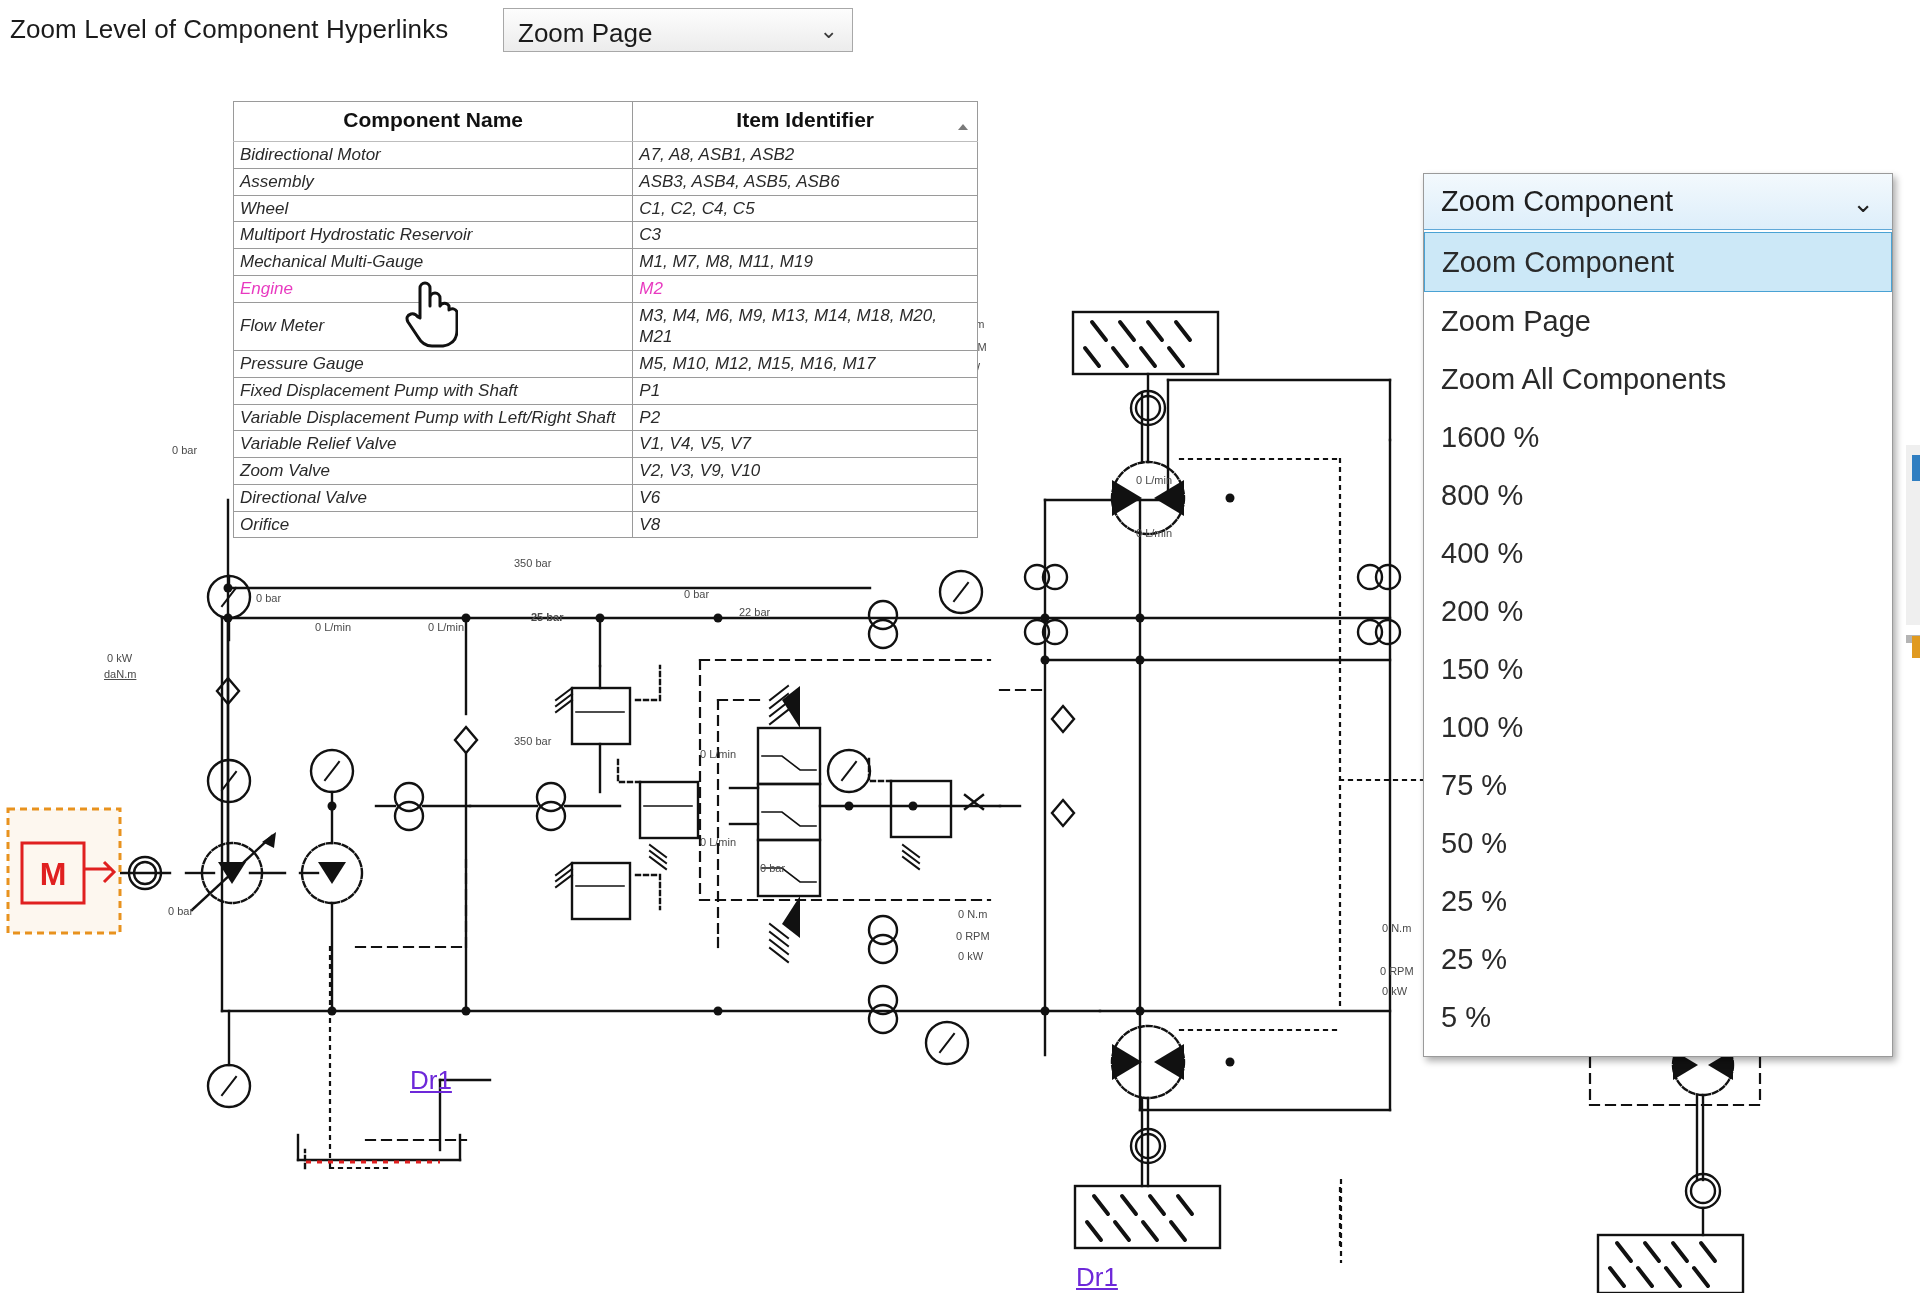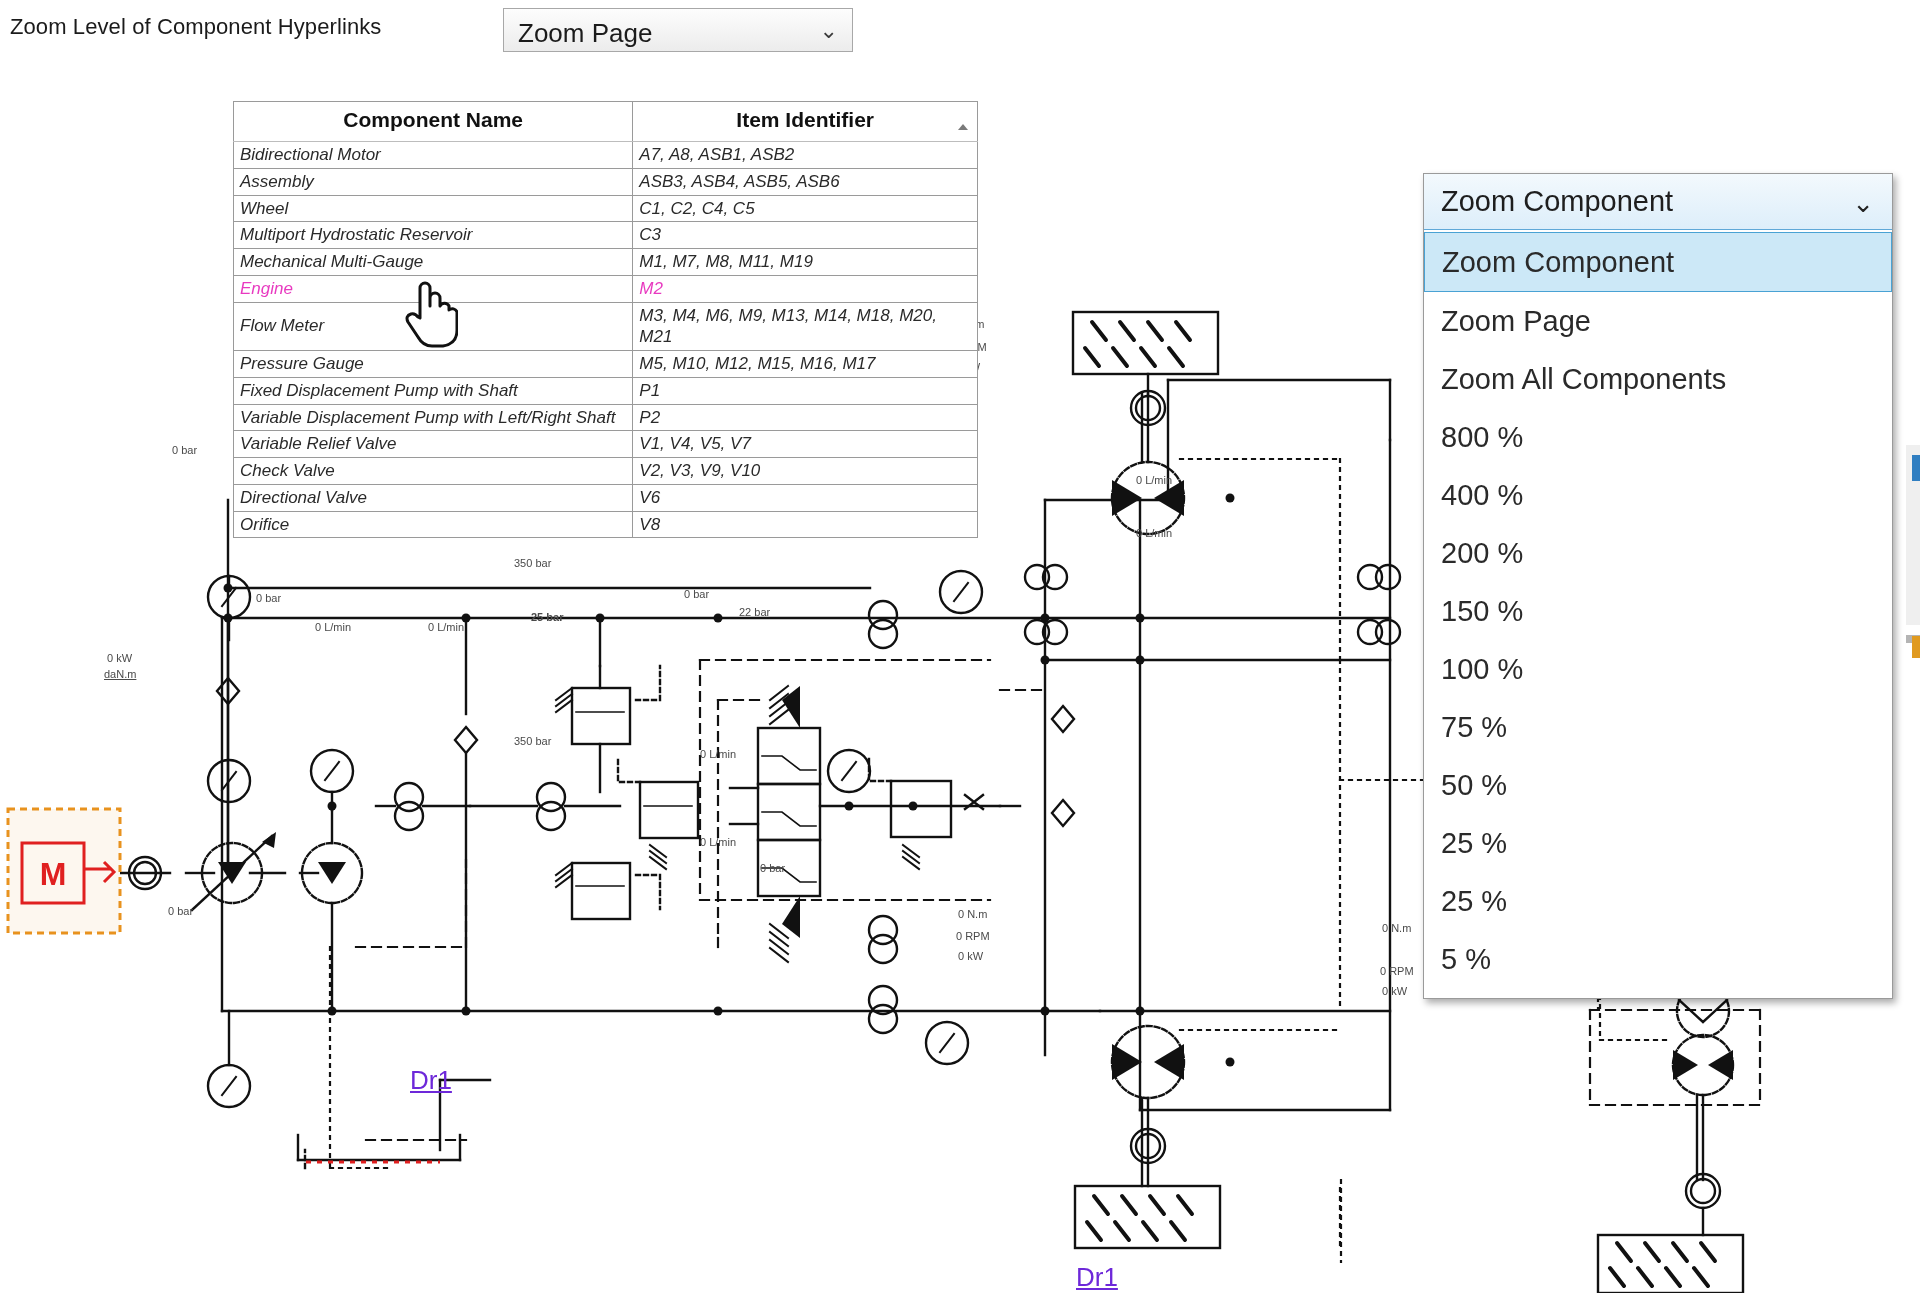--- a/index.html
+++ b/index.html
@@ -3,21 +3,21 @@
 <meta charset="utf-8">
 <style>
   html,body{margin:0;padding:0;}
   body{
     width:1920px;height:1293px;background:#ffffff;
     font-family:"Liberation Sans", sans-serif;
     overflow:hidden;position:relative;
   }
   
   #topbar{position:absolute;left:0;top:0;width:1920px;height:62px;}
-  #zoom-label{position:absolute;left:10px;top:14px;font-size:22px;color:#1b1b1b;letter-spacing:.1px;}
+  #zoom-label{position:absolute;left:10px;top:14px;font-size:26px;color:#1b1b1b;letter-spacing:.1px;}
   #zoom-select-wrap{position:absolute;left:503px;top:8px;width:350px;height:44px;
       background:linear-gradient(#fdfdfd,#ececec);border:1px solid #a8a8a8;box-sizing:border-box;}
   #zoom-select-value{position:absolute;left:14px;top:9px;font-size:26px;color:#1b1b1b;}
   #zoom-select-arrow{position:absolute;right:14px;top:10px;font-size:22px;color:#3a3a3a;line-height:24px;}
   
   #comp-table{position:absolute;left:233px;top:101px;width:745px;border:1px solid #9a9a9a;
       border-collapse:collapse;background:#fff;box-sizing:border-box;}
   #comp-table td,#comp-table th{border:1px solid #9a9a9a;color:#2a2a2a;}
   #comp-table thead th{font-size:21px;font-weight:bold;color:#111;padding:6px 4px 9px;
       border-bottom:1px solid #bdbdbd;background:#fff;position:relative;}
@@ -419,21 +419,21 @@
       </tr>
       <tr>
         <td class="col-name">Variable Displacement Pump with Left/Right Shaft</td>
         <td class="col-id">P2</td>
       </tr>
       <tr>
         <td class="col-name">Variable Relief Valve</td>
         <td class="col-id">V1, V4, V5, V7</td>
       </tr>
       <tr>
-        <td class="col-name">Check Valve</td>
+        <td class="col-name">Zoom Valve</td>
         <td class="col-id">V2, V3, V9, V10</td>
       </tr>
       <tr>
         <td class="col-name">Directional Valve</td>
         <td class="col-id">V6</td>
       </tr>
       <tr>
         <td class="col-name">Orifice</td>
         <td class="col-id">V8</td>
       </tr>
@@ -446,20 +446,21 @@
 
 <div id="zoom-dd">
   <div id="zoom-dd-header">
     <span id="zoom-dd-header-text">Zoom Component</span>
     <span id="zoom-dd-caret">⌄</span>
   </div>
   <div id="zoom-dd-list">
       <div class="dd-item selected">Zoom Component</div>
       <div class="dd-item">Zoom Page</div>
       <div class="dd-item">Zoom All Components</div>
+      <div class="dd-item">1600 %</div>
       <div class="dd-item">800 %</div>
       <div class="dd-item">400 %</div>
       <div class="dd-item">200 %</div>
       <div class="dd-item">150 %</div>
       <div class="dd-item">100 %</div>
       <div class="dd-item">75 %</div>
       <div class="dd-item">50 %</div>
       <div class="dd-item">25 %</div>
       <div class="dd-item">25 %</div>
       <div class="dd-item">5 %</div>

